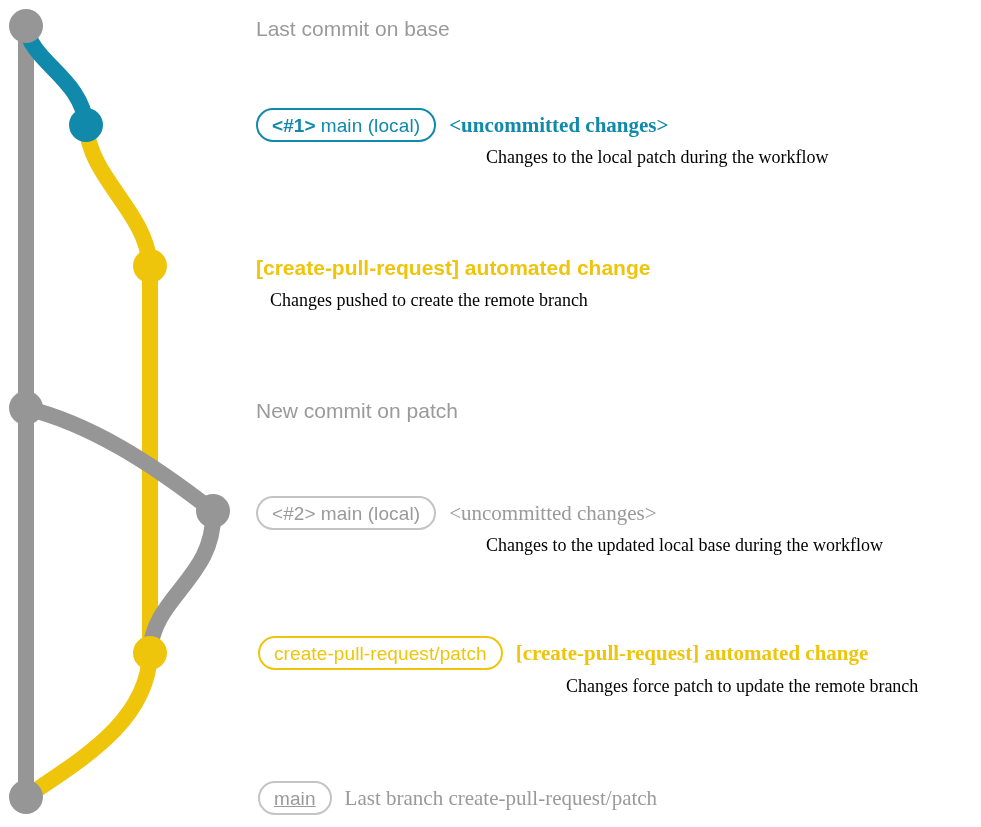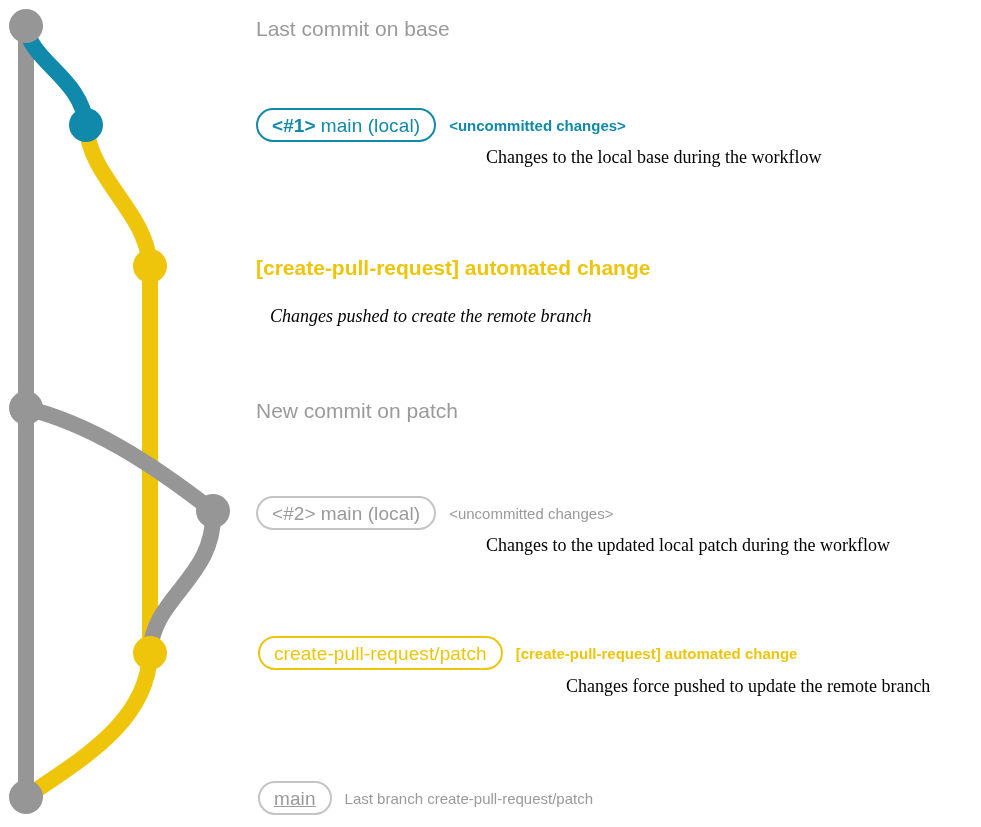--- a/index.html
+++ b/index.html
@@ -60,23 +60,24 @@
   .pill.grey  { border-color: #c4c4c4; color: #9a9a9a; border-width: 2px; }
   .pill.yellow{ border-color: #efc50c; color: #efc50c; font-weight: bold; }
 
   .pill .hash { font-weight: bold; }
   .pill .rest { font-weight: normal; padding-left: 5px; }
   .pill.grey .hash { font-weight: normal; }
   .pill.grey .rest { font-weight: normal; }
 
   
   .subject {
-    font-size: 15px;
+    font-size: 21px;
     line-height: 1;
     margin-left: 13px;
+    font-family: Liberation Serif, serif;
   }
   .subject.blue   { color: #1089ab; font-weight: bold; }
   .subject.grey   { color: #9a9a9a; font-weight: normal; }
   .subject.yellow { color: #efc50c; font-weight: bold; }
 
   
   .heading {
     position: absolute;
     font-size: 21px;
     line-height: 1;
@@ -127,43 +128,43 @@
 
   <div class="heading grey" style="left:256px; top:18px;">Last commit on base</div>
 
   <div class="row" style="left:256px; top:108px;">
     <span class="pill blue">
       <span class="hash">&lt;#1&gt;</span>
       <span class="rest">main (local)</span>
     </span>
     <span class="subject blue">&lt;uncommitted changes&gt;</span>
   </div>
-  <div class="desc" style="left:486px; top:148px;">Changes to the local base during the workflow</div>
+  <div class="desc" style="left:486px; top:148px;">Changes to the local patch during the workflow</div>
 
   <div class="heading yellow" style="left:256px; top:257px;">[create-pull-request] automated change</div>
-  <div class="desc" style="left:270px; top:307px;font-style:italic;">Changes pushed to create the remote branch</div>
+  <div class="desc" style="left:270px; top:291px;">Changes pushed to create the remote branch</div>
 
   <div class="heading grey" style="left:256px; top:400px;">New commit on patch</div>
 
   <div class="row" style="left:256px; top:496px;">
     <span class="pill grey">
       <span class="hash">&lt;#2&gt;</span>
       <span class="rest">main (local)</span>
     </span>
     <span class="subject grey">&lt;uncommitted changes&gt;</span>
   </div>
-  <div class="desc" style="left:486px; top:536px;">Changes to the updated local patch during the workflow</div>
+  <div class="desc" style="left:486px; top:536px;">Changes to the updated local base during the workflow</div>
 
   <div class="row" style="left:258px; top:636px;">
     <span class="pill yellow">
       <span class="rest" style="padding-left:0;">create-pull-request/patch</span>
     </span>
     <span class="subject yellow">[create-pull-request] automated change</span>
   </div>
-  <div class="desc" style="left:566px; top:677px;">Changes force pushed to update the remote branch</div>
+  <div class="desc" style="left:566px; top:677px;">Changes force patch to update the remote branch</div>
 
   <div class="row" style="left:258px; top:781px;">
     <span class="pill grey">
       <span class="rest" style="padding-left:0;text-decoration:underline;">main</span>
     </span>
     <span class="subject grey">Last branch create-pull-request/patch</span>
   </div>
 
 </div>
 

